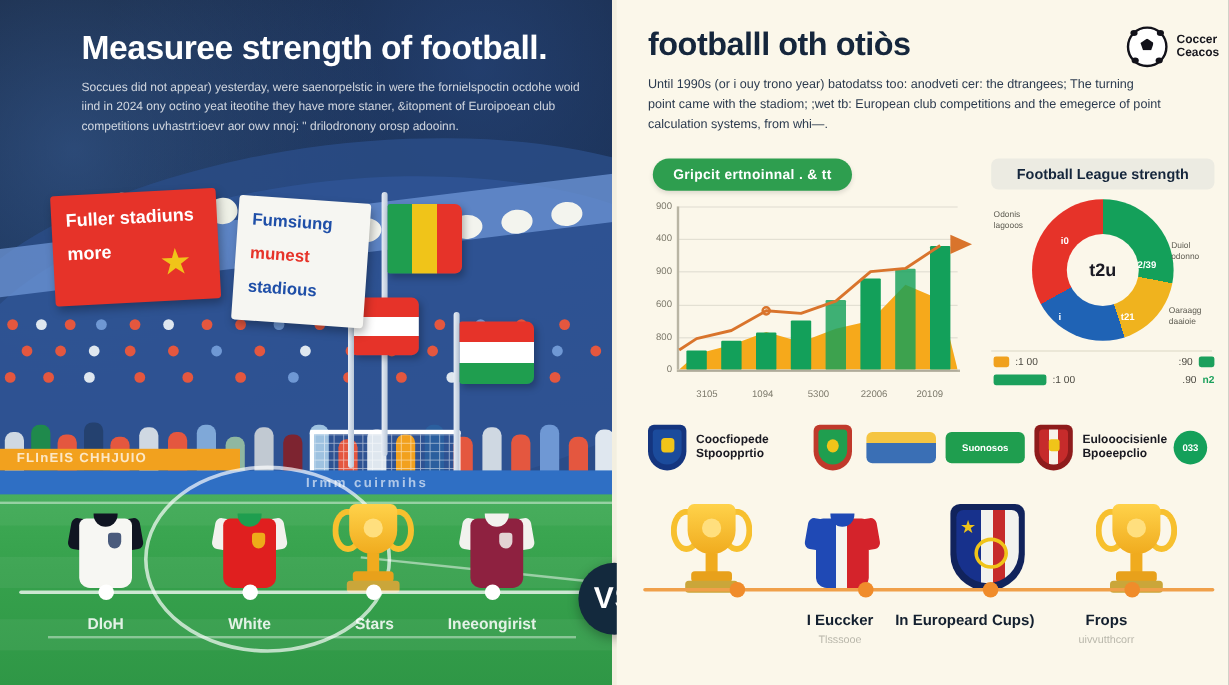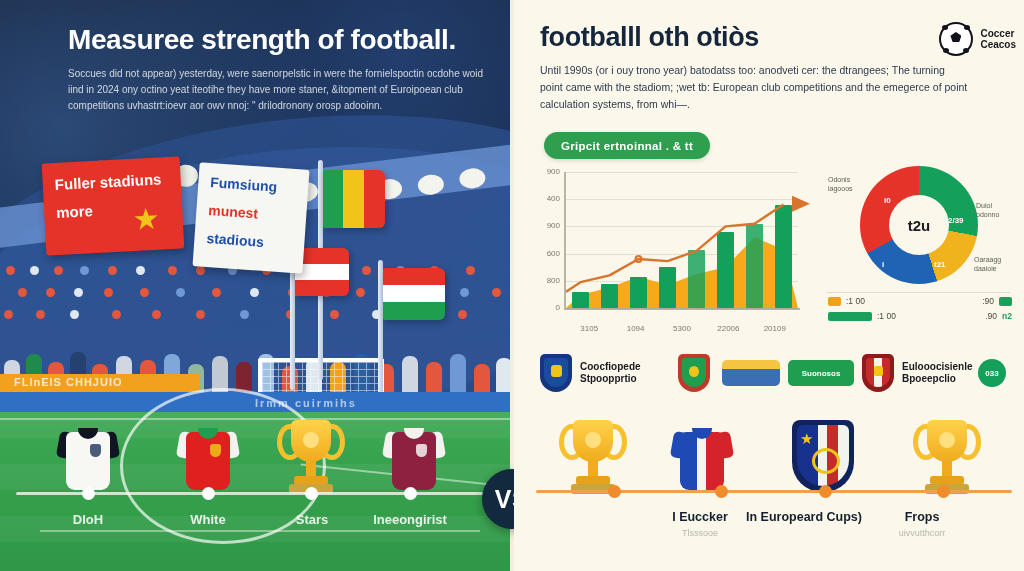--- a/index.html
+++ b/index.html
@@ -403,20 +403,21 @@
             <div class="xtick" style="left: 0.2px;">3105</div>
             <div class="xtick" style="left: 46.6px;">1094</div>
             <div class="xtick" style="left: 93px; text-align: center;">5300</div>
             <div class="xtick" style="left: 139.4px;">22006</div>
             <div class="xtick" style="left: 185.8px;">20109</div>
           </div>
       </div>
     </div>
 
     <div class="donut-card">
+      <div class="dt-head">Football League strength</div>
       <div class="donut" id="donut" style="background: conic-gradient(rgb(20, 160, 90) 0deg, rgb(20, 160, 90) 100.8deg, rgb(240, 179, 30) 100.8deg, rgb(240, 179, 30) 162deg, rgb(31, 99, 181) 162deg, rgb(31, 99, 181) 241.2deg, rgb(230, 51, 41) 241.2deg, rgb(230, 51, 41) 360deg);">
         <div class="hole">t2u</div>
       </div>
       <div class="dlabel" style="left:2px;top:48px;width:40px;">Odonis lagooos</div>
       <div class="dlabel" style="left:150px;top:74px;width:36px;">Duiol odonno</div>
       <div class="dlabel" style="left:148px;top:128px;width:38px;">Oaraagg daaioie</div>
       <div class="dval" style="left:58px;top:68px;">i0</div>
       <div class="dval" style="left:122px;top:88px;">2/39</div>
       <div class="dval" style="left:108px;top:132px;">t21</div>
       <div class="dval" style="left:56px;top:132px;">i</div>

